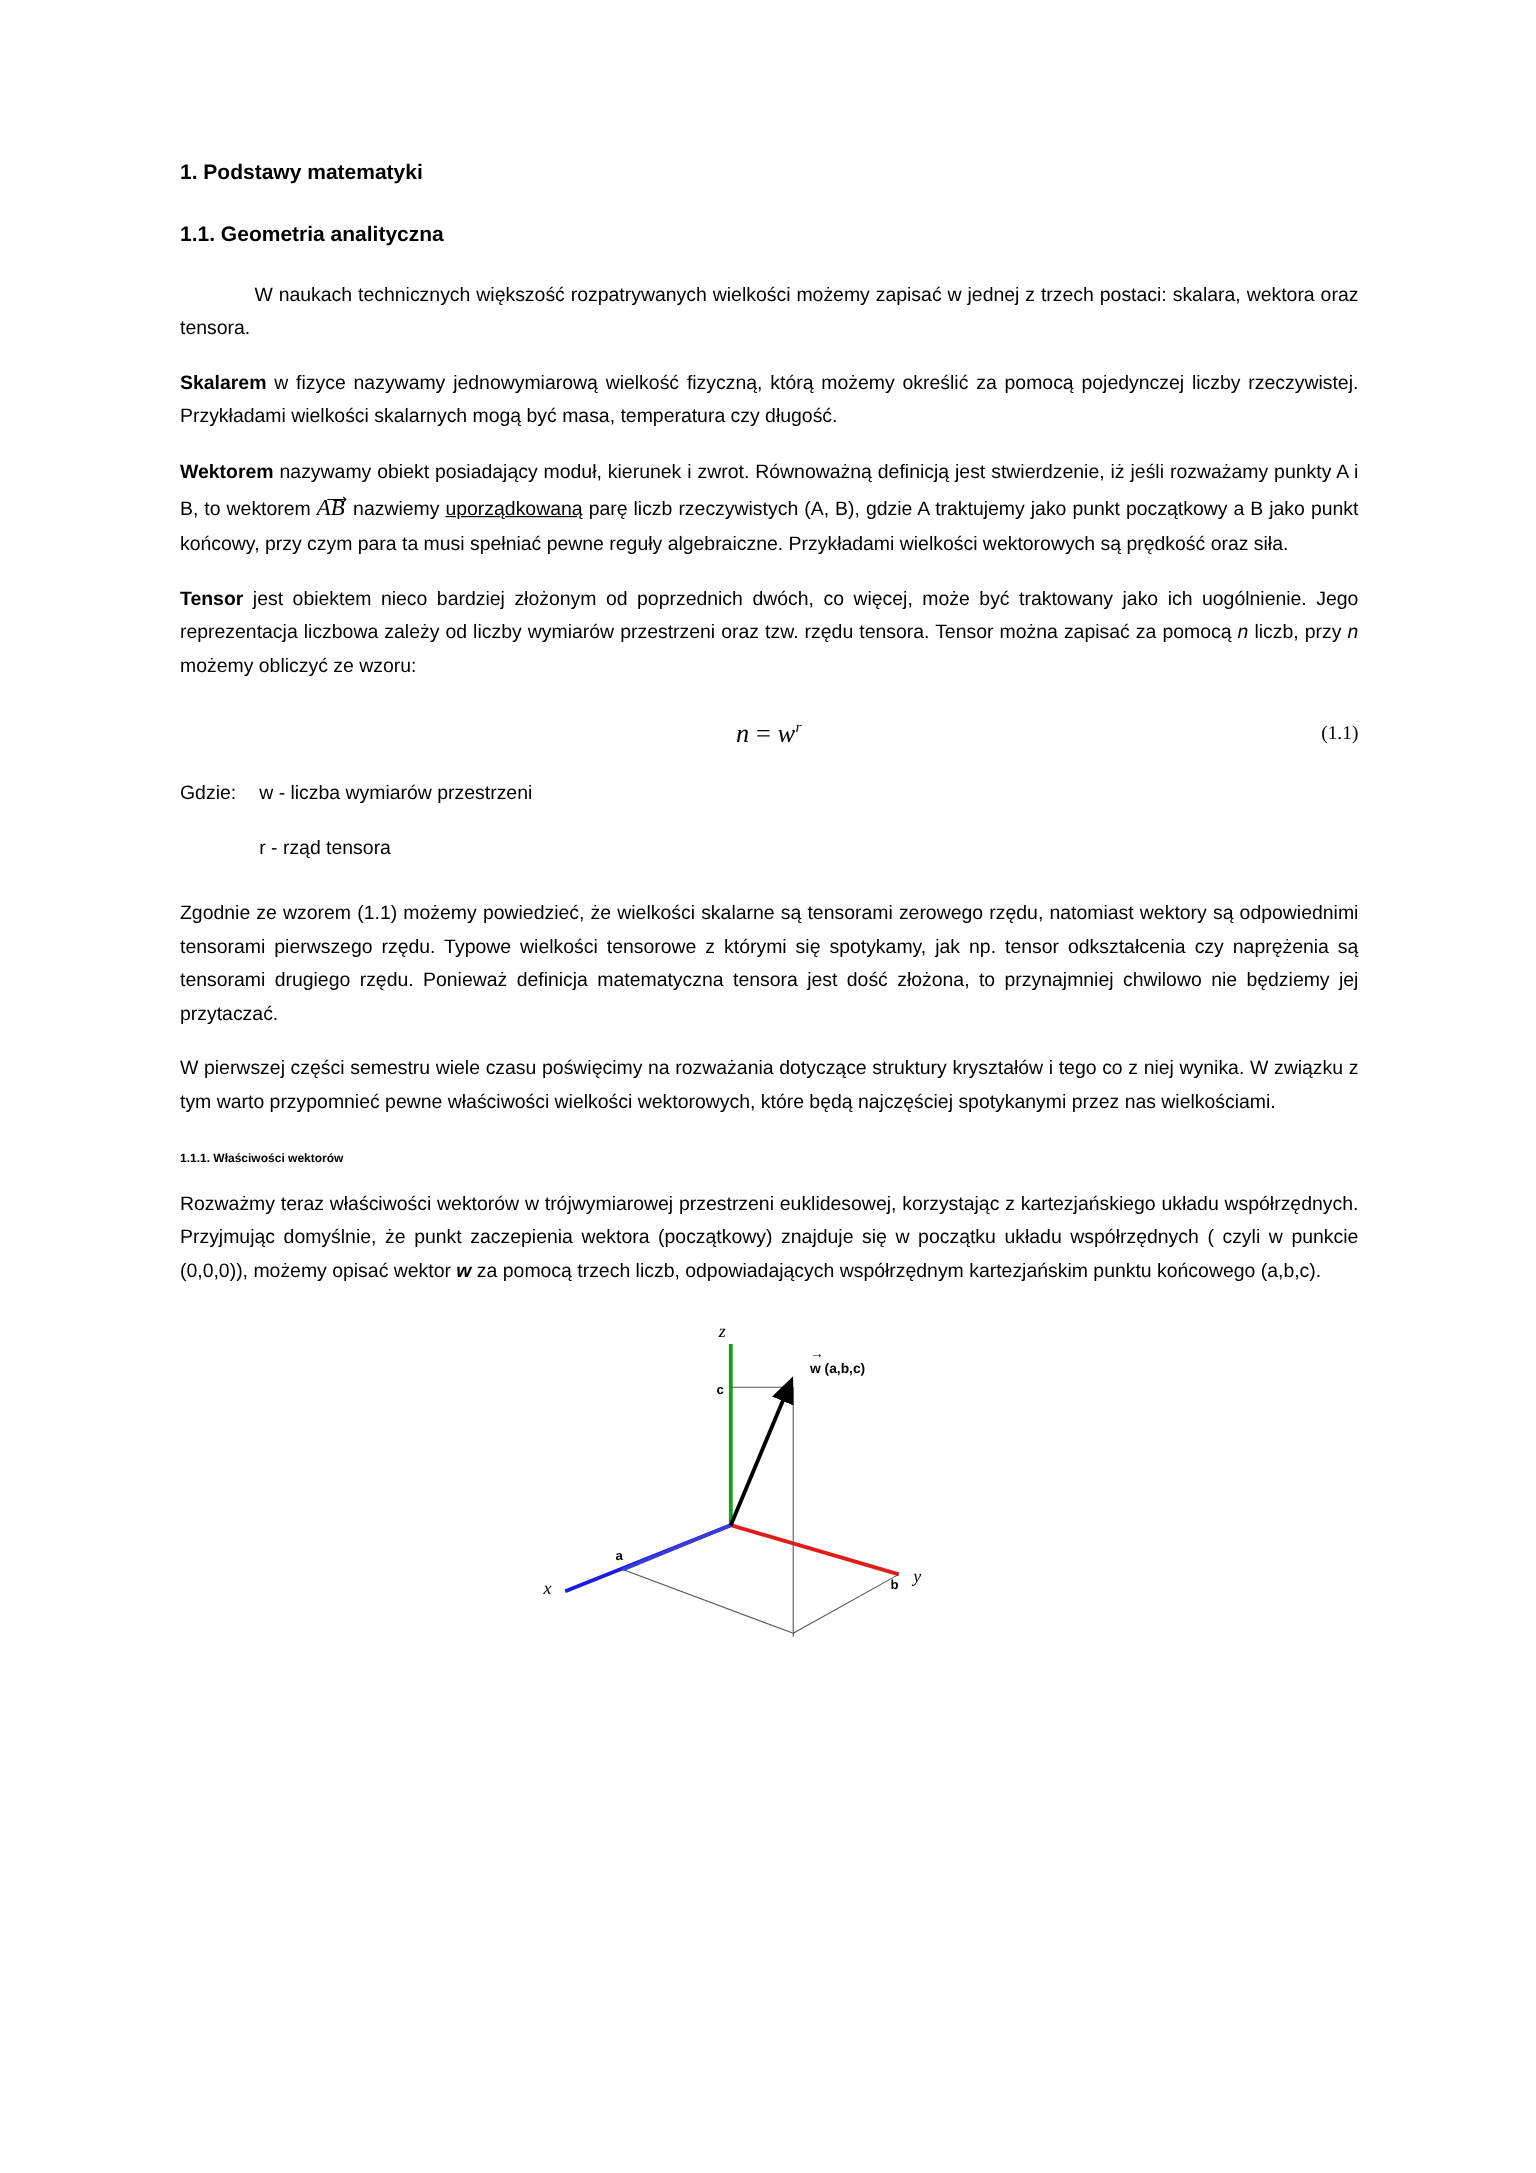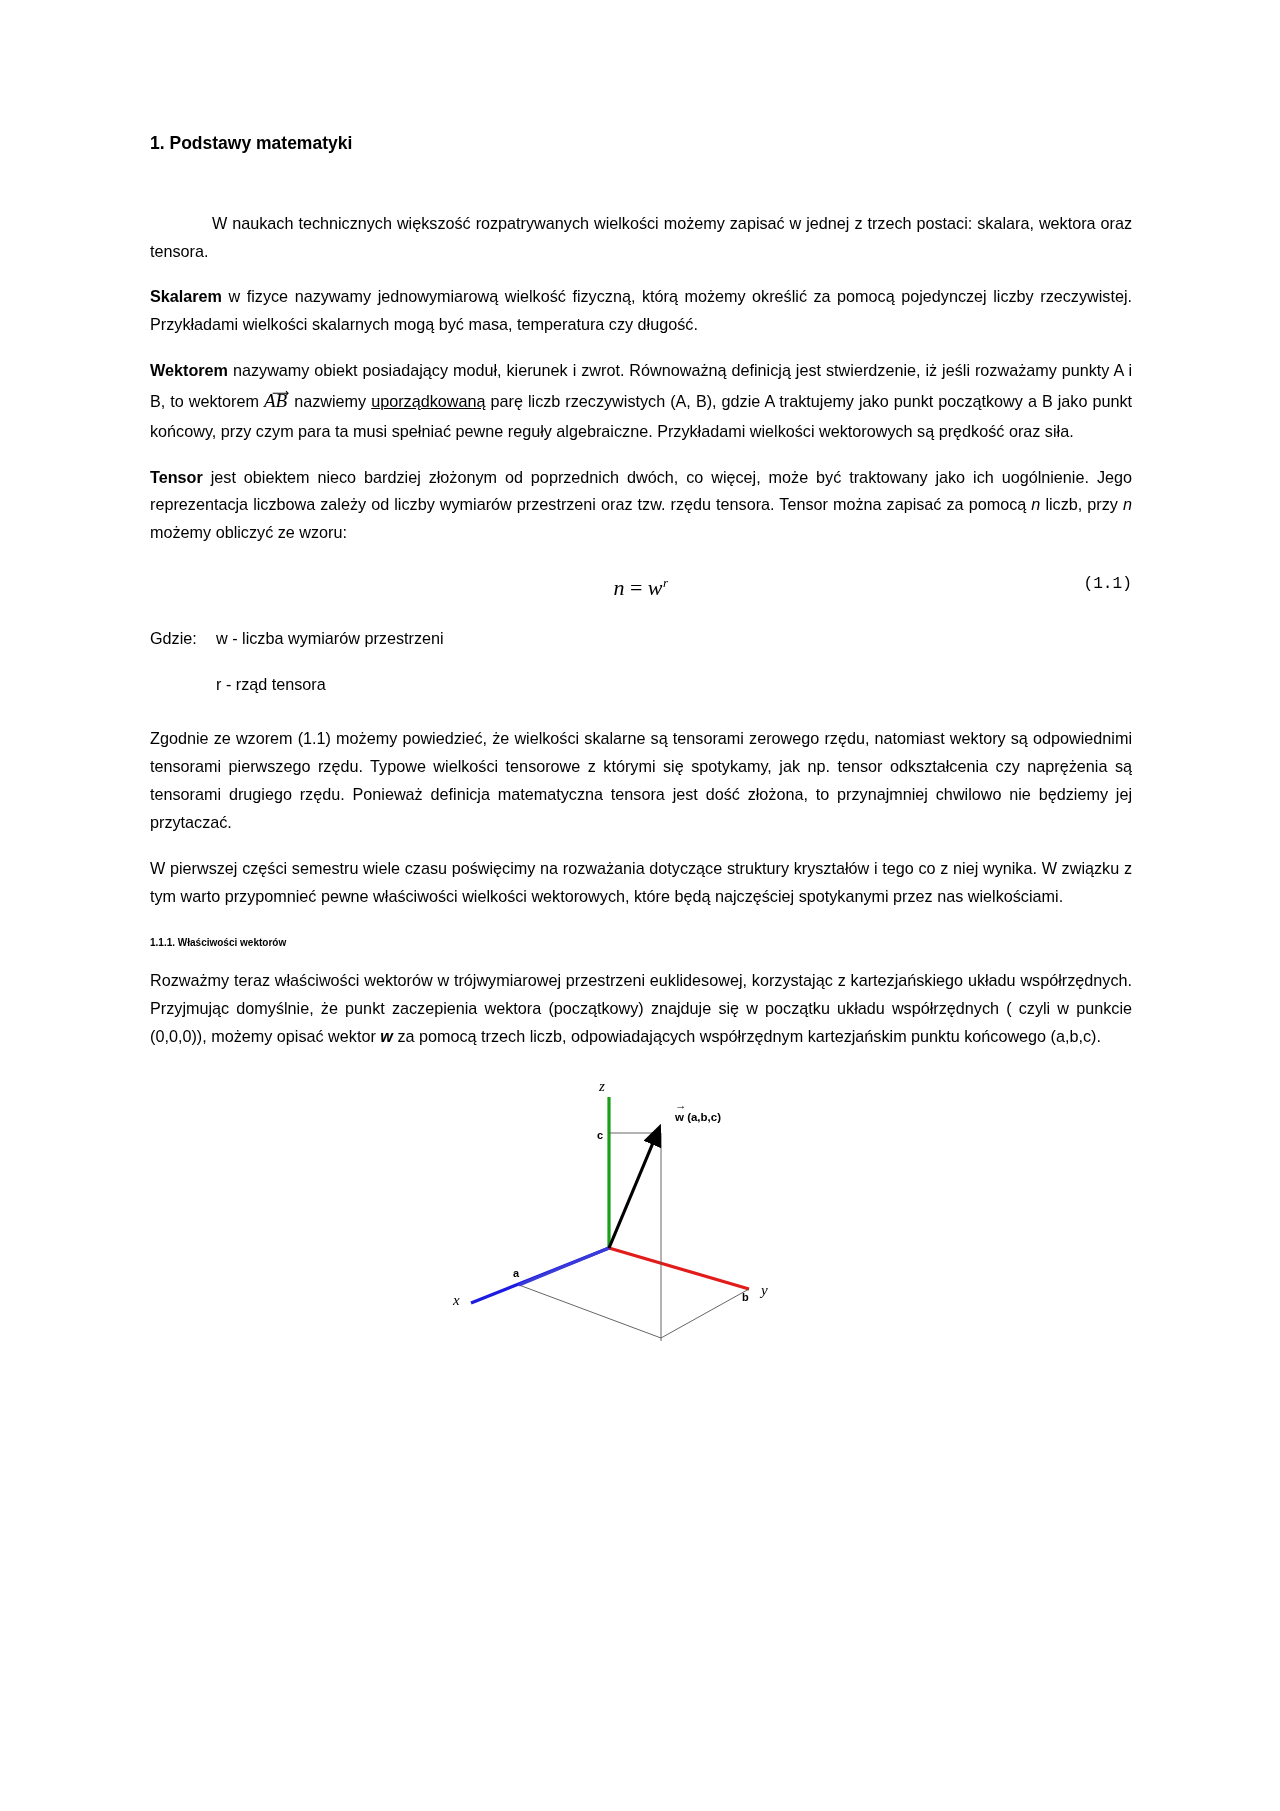--- a/index.html
+++ b/index.html
@@ -66,41 +66,41 @@
   .mathvec .arrowdot {
     position: absolute;
     top: -7px;
     left: 8px;
     font-size: 12px;
     font-style: normal;
     letter-spacing: -1px;
   }
   .equation-row {
     display: flex;
-    align-items: flex-start;
+    align-items: center;
     justify-content: center;
     position: relative;
     margin: 10px 0 6px 0;
   }
   .equation {
     font-family: "Liberation Serif", serif;
     font-style: italic;
     font-size: 22px;
     letter-spacing: 0.5px;
   }
   .equation sup {
     font-size: 13px;
     font-style: italic;
   }
   .eq-number {
     position: absolute;
     right: 0;
     font-size: 16.2px;
     font-style: normal;
-    font-family: Liberation Mono, monospace;
+    font-family: Liberation Serif, serif;
   }
   .gdzie-block {
     font-size: 16.2px;
     line-height: 1.72;
   }
   .gdzie-row {
     display: flex;
   }
   .gdzie-label { width: 66px; flex: 0 0 66px; }
   .gdzie-row.second { padding-left: 66px; }
@@ -128,20 +128,21 @@
 </style>
 </head>
 <body>
 
 <div class="page">
 
   <h1 class="doc-h">1. Podstawy matematyki</h1>
 
   <div class="h-spacer"></div>
 
+  <h2 class="doc-h">1.1. Geometria analityczna</h2>
 
   <div class="gap-m"></div>
 
   <p class="para indent-first">W naukach technicznych większość rozpatrywanych wielkości możemy zapisać w jednej z trzech postaci: skalara, wektora oraz tensora.</p>
 
   <div class="gap-s"></div>
 
   <p class="para"><b>Skalarem</b><span> w fizyce nazywamy jednowymiarową wielkość fizyczną, którą możemy określić za pomocą pojedynczej liczby rzeczywistej. Przykładami wielkości skalarnych mogą być masa, temperatura czy długość.</span></p>
 
   <div class="gap-s"></div>

